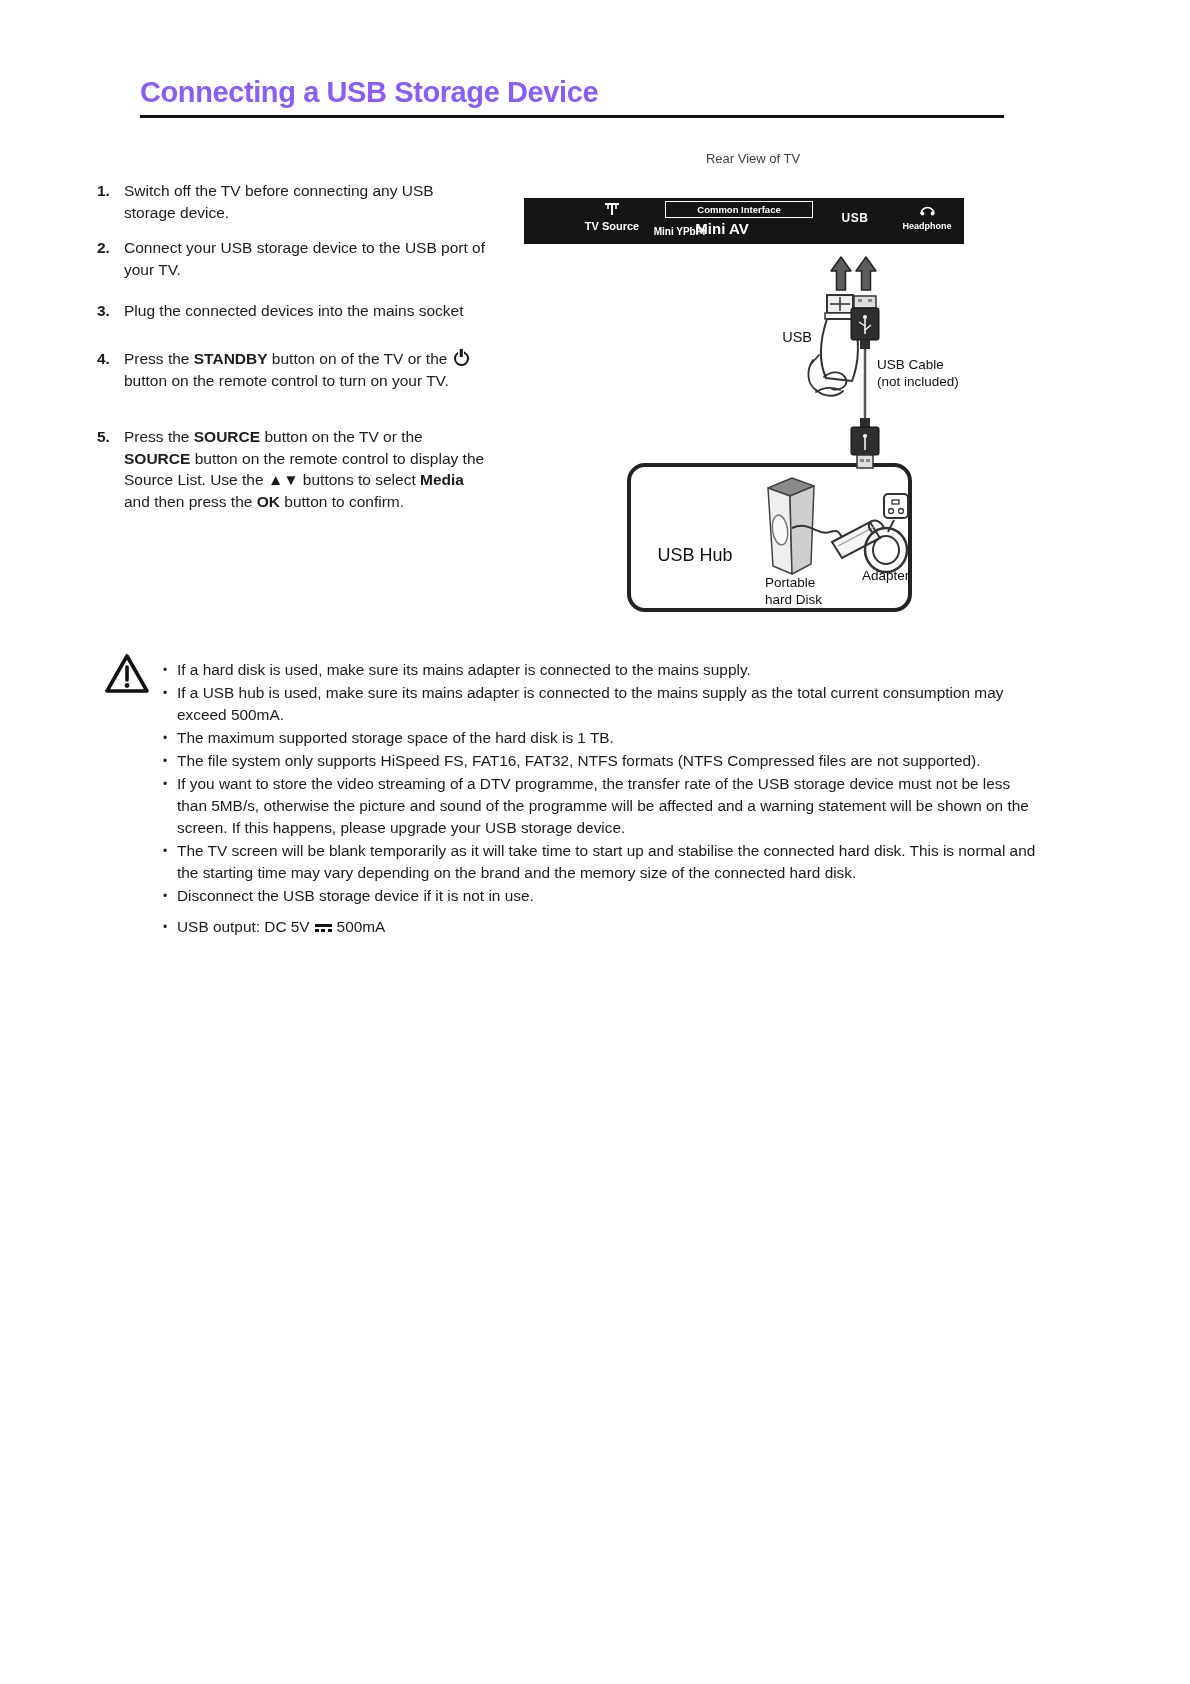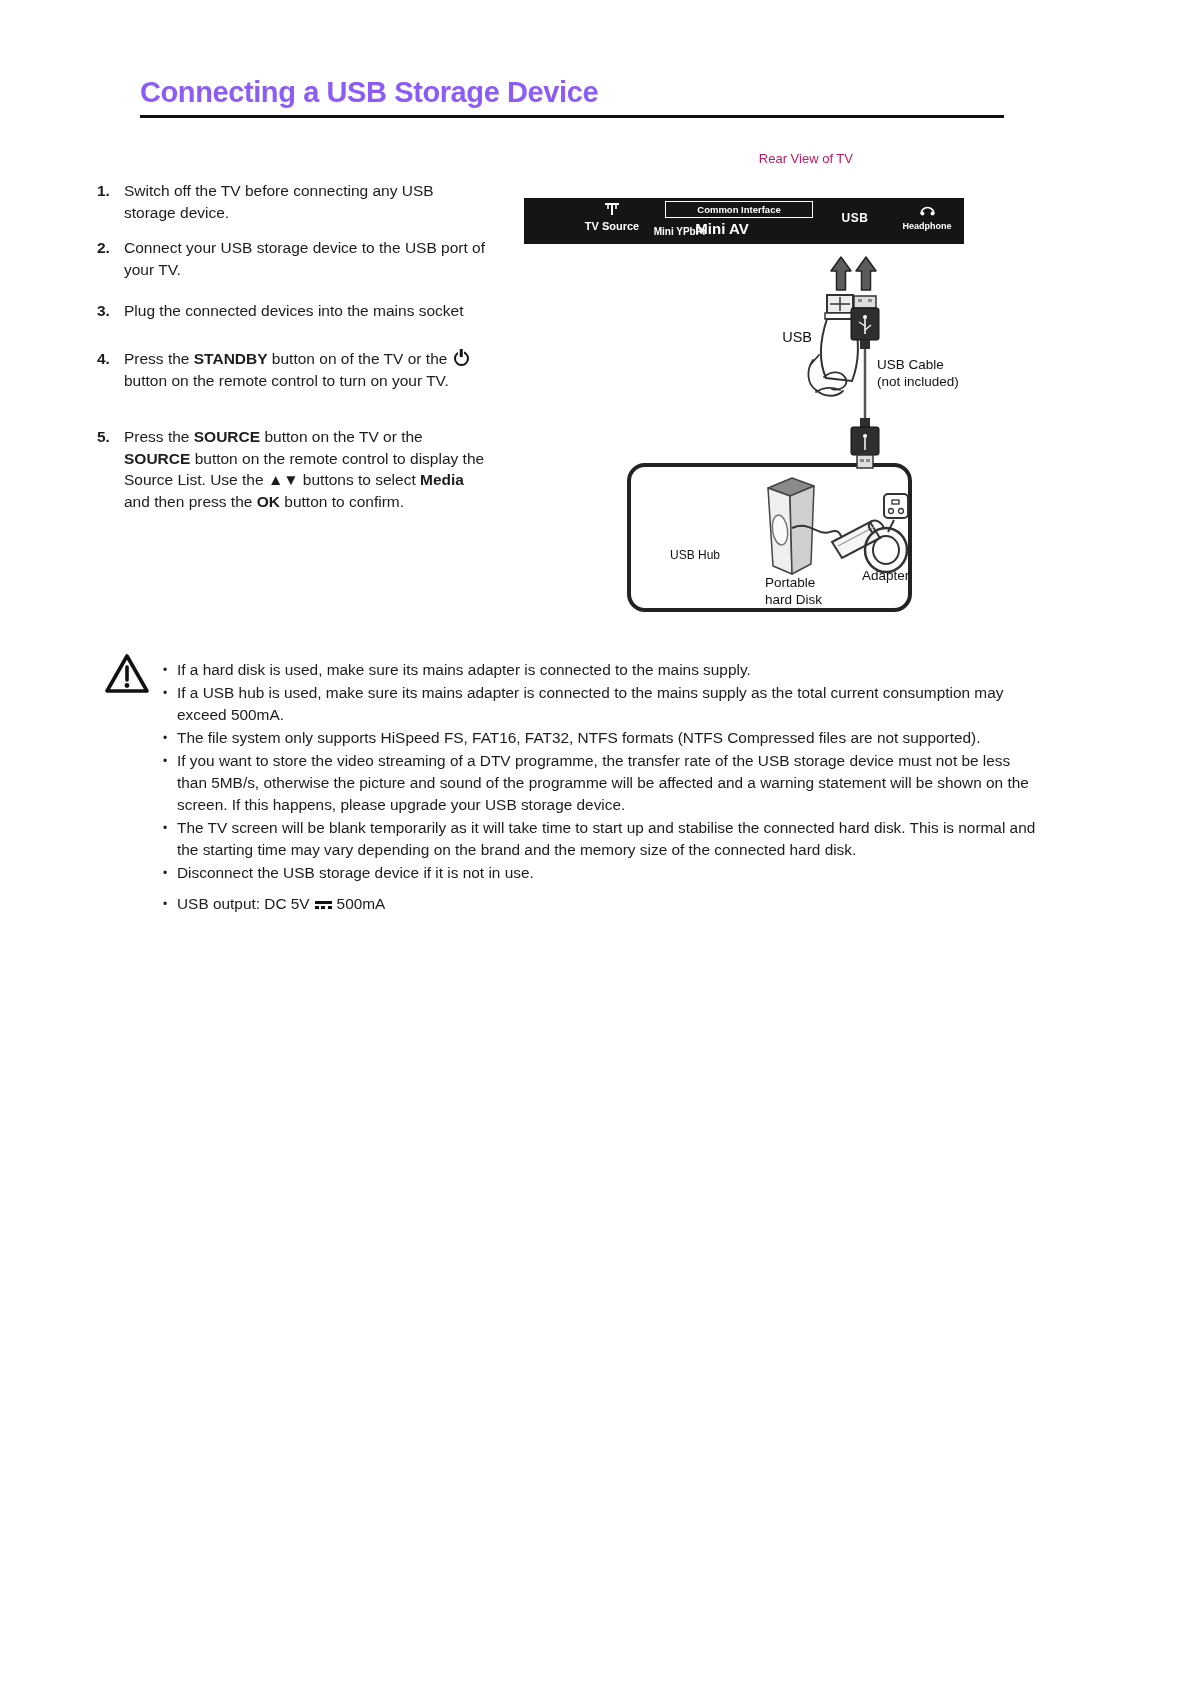--- a/index.html
+++ b/index.html
@@ -15,40 +15,40 @@
   .step{position:absolute;left:97px;width:392px;display:flex;font-size:15.5px;line-height:21.5px;}
   .step .num{font-weight:bold;width:27px;flex:0 0 27px;}
   .step .txt{flex:1;}
   .step .txt b{font-weight:bold;}
   .pwr{display:inline-block;width:11px;height:11px;border:2px solid #111;border-radius:50%;vertical-align:-2px;position:relative;margin:0 2px;}
   .pwr::before{content:"";position:absolute;left:50%;top:-5px;transform:translateX(-50%);width:6px;height:6px;background:#fff;}
   .pwr::after{content:"";position:absolute;left:50%;top:-4px;transform:translateX(-50%);width:2.5px;height:8px;background:#111;}
 
   
   .diagram{position:absolute;left:480px;top:150px;width:540px;height:490px;}
-  .rear-caption{position:absolute;left:173px;top:1px;width:200px;text-align:right;font-size:13px;color:#be185d;}
+  .rear-caption{position:absolute;left:173px;top:1px;width:200px;text-align:center;font-size:13px;color:#404040;}
   .panel{position:absolute;left:44px;top:48px;width:440px;height:46px;background:#151515;color:#fff;}
   .panel .grp{position:absolute;text-align:center;}
   .p-aerial{left:48px;top:3px;width:80px;}
   .p-aerial .lbl{font-size:11px;font-weight:bold;margin-top:1px;}
   .ci-box{left:141px;top:3px;width:146px;height:15px;border:1.5px solid #fff;font-size:9.5px;font-weight:bold;line-height:15px;}
   .p-ypbpr{left:118px;bottom:7px;width:76px;font-size:10px;font-weight:bold;}
   .p-av{left:170px;bottom:7px;width:56px;font-size:15px;font-weight:bold;}
   .p-pc{left:244px;top:15px;width:70px;font-size:16px;font-weight:bold;line-height:12px;margin-top:36px;}
   .p-usb{left:301px;top:13px;width:60px;font-size:12px;font-weight:bold;letter-spacing:.5px;}
   .p-head{left:368px;top:4px;width:70px;}
   .p-head .lbl{font-size:9px;font-weight:bold;margin-top:1px;}
 
   .bracket{position:absolute;left:147px;top:313px;width:285px;height:149px;border:4px solid #222;border-radius:18px;box-sizing:border-box;}
   .art{position:absolute;left:140px;top:100px;}
 
   .dlabel{position:absolute;font-size:13.5px;line-height:17px;color:#111;}
   .lbl-usb{left:288px;top:179px;width:44px;text-align:right;font-size:14.5px;}
   .lbl-cable{left:397px;top:206px;}
-  .lbl-hub{left:165px;top:397px;width:100px;text-align:center;font-size:12px;}
+  .lbl-hub{left:165px;top:397px;width:100px;text-align:center;font-size:18px;}
   .lbl-disk{left:285px;top:424px;}
   .lbl-adapter{left:382px;top:417px;}
 
   
   .warn-icon{position:absolute;left:103px;top:652px;}
   .notes{position:absolute;left:160px;top:659px;width:878px;font-size:15.4px;line-height:22px;}
   .notes-list{list-style:none;margin:0;padding:0;}
   .notes-list li{position:relative;padding-left:17px;margin-bottom:1px;}
   .notes-list li::before{content:"\2022";position:absolute;left:3px;top:0;font-size:12px;}
   .note-usb-output{position:relative;padding-left:17px;margin-top:9px;}
@@ -206,20 +206,21 @@
     <circle cx="24" cy="33.5" r="2.4" fill="#111"></circle>
   </svg>
 
   <div class="notes">
     <ul class="notes-list">
 
         <li class="note">If a hard disk is used, make sure its mains adapter is connected to the mains supply.</li>
 
         <li class="note">If a USB hub is used, make sure its mains adapter is connected to the mains supply as the total current consumption may exceed 500mA.</li>
 
+        <li class="note">The maximum supported storage space of the hard disk is 1 TB.</li>
 
         <li class="note">The file system only supports HiSpeed FS, FAT16, FAT32, NTFS formats (NTFS Compressed files are not supported).</li>
 
         <li class="note">If you want to store the video streaming of a DTV programme, the transfer rate of the USB storage device must not be less than 5MB/s, otherwise the picture and sound of the programme will be affected and a warning statement will be shown on the screen. If this happens, please upgrade your USB storage device.</li>
 
         <li class="note">The TV screen will be blank temporarily as it will take time to start up and stabilise the connected hard disk. This is normal and the starting time may vary depending on the brand and the memory size of the connected hard disk.</li>
 
         <li class="note">Disconnect the USB storage device if it is not in use.</li>
       </ul>
     <div class="note-usb-output">

